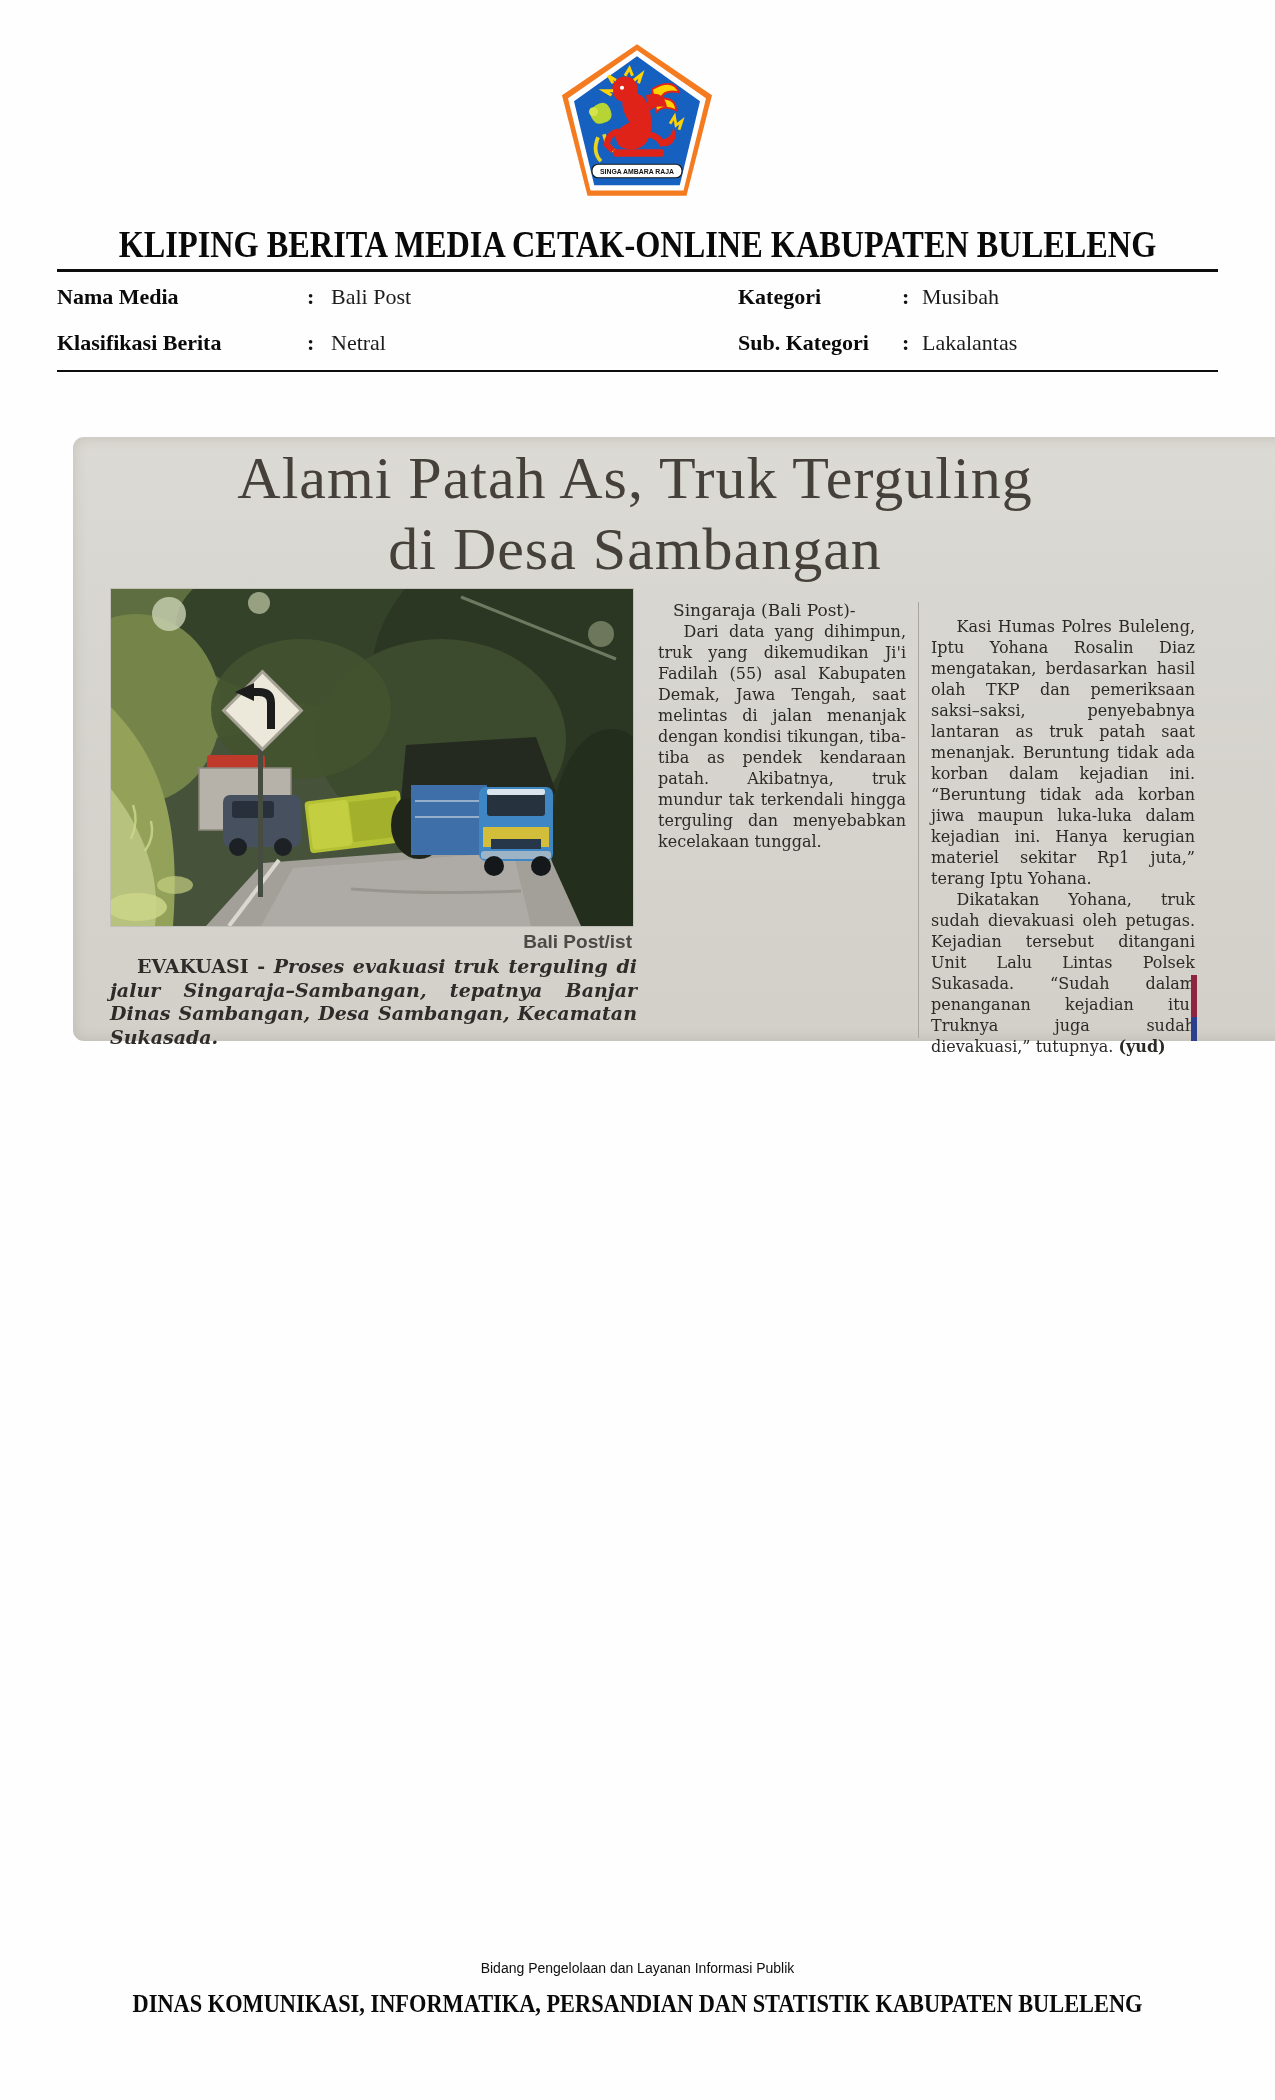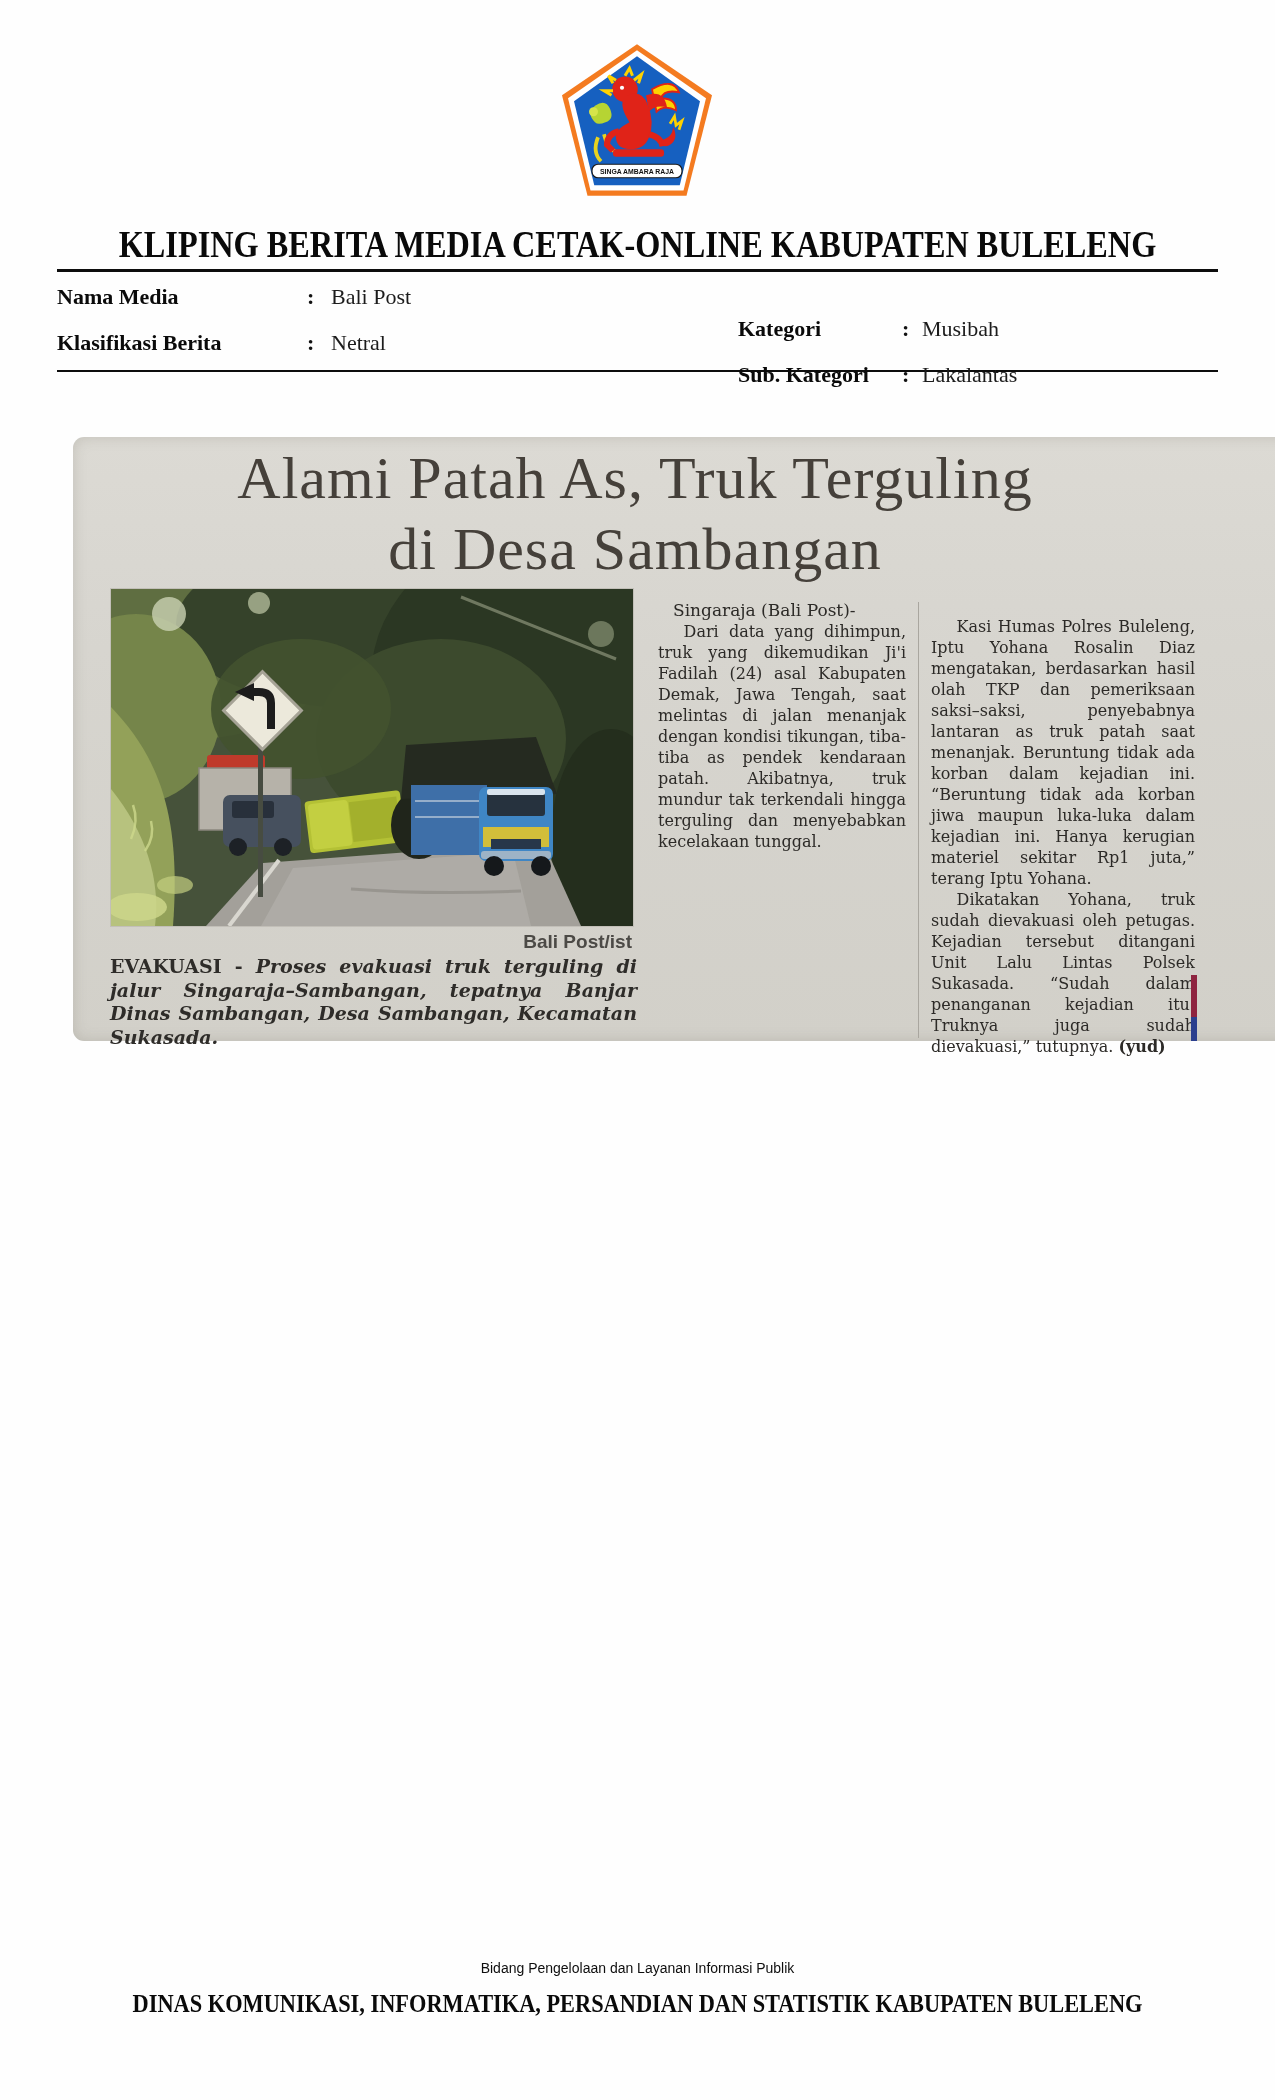--- a/index.html
+++ b/index.html
@@ -15,36 +15,36 @@
   .rule{left:57px;width:1161px;background:#0d0d0d;}
   #rule-top{top:269px;height:3px;}
   #rule-bottom{top:370px;height:2px;}
 
   .meta-row{position:absolute;height:32px;font-size:22px;line-height:30px;white-space:nowrap;}
   .meta-label{font-weight:bold;color:#0a0a0a;display:inline-block;}
   .meta-colon{font-weight:bold;display:inline-block;}
   .meta-value{color:#1c1c1c;display:inline-block;}
   .ml-left .meta-label{width:250px;}
   .ml-left .meta-colon{width:24px;}
-  .ml-right .meta-label{width:164px;margin-top:32px;}
+  .ml-right .meta-label{width:164px;}
   .ml-right .meta-colon{width:20px;}
 
   
   #clipping{left:73px;top:437px;width:1248px;height:604px;
             background:linear-gradient(180deg,#dcdad4 0%,#d7d5cf 35%,#d2d0c9 100%);
             box-shadow:inset 0 0 14px rgba(120,115,105,.25);border-radius:11px;}
   #headline{left:0;top:6px;width:1124px;text-align:center;color:#45403a;
             font-size:60px;line-height:71px;font-weight:normal;letter-spacing:1px;}
   #photo{left:37px;top:151px;width:522px;height:337px;border:1px solid #c2bfb8;background:#45503a;}
   #photo svg{display:block;}
   #credit{left:37px;top:494px;width:522px;text-align:right;font-family:"Liberation Sans",sans-serif;
           font-size:19px;font-weight:bold;color:#4c4a46;}
   #caption{left:37px;top:518px;width:527px;font-family:"DejaVu Serif",serif;font-size:19px;
            line-height:23.5px;font-weight:bold;color:#2e2c29;text-align:justify;}
-  #caption .cap-lead{font-style:normal;}
+  #caption .cap-lead{font-style:normal;margin-left:27px;}
   #caption .cap-text{font-style:italic;}
 
   .news-col{position:absolute;top:163px;font-family:"DejaVu Serif",serif;font-size:16px;
             line-height:21px;color:#2c2a27;text-align:justify;}
   #col1{left:585px;width:248px;}
   #col2{left:858px;width:264px;}
   .dateline{font-weight:normal;font-size:17px;margin-left:15px;}
   .news-col p{margin:0;text-indent:1.6em;}
   .news-col p.first{margin-top:16px;}
   .sig{font-weight:bold;}
@@ -188,21 +188,21 @@
     </div>
 
     <div id="credit" class="abs">Bali Post/ist</div>
 
     <div id="caption" class="abs">
       <span class="cap-lead">EVAKUASI - </span><span class="cap-text">Proses evakuasi truk terguling di jalur Singaraja–Sambangan, tepatnya Banjar Dinas Sambangan, Desa Sambangan, Kecamatan Sukasada.</span>
     </div>
 
     <div id="col1" class="news-col">
       <div class="dateline">Singaraja (Bali Post)-</div>
-      <p>Dari data yang dihimpun, truk yang dikemudikan Ji'i Fadilah (24) asal Kabupaten Demak, Jawa Tengah, saat melintas di jalan menanjak dengan kondisi tikungan, tiba-tiba as pendek kendaraan patah. Akibatnya, truk mundur tak terkendali hingga terguling dan menyebabkan kecelakaan tunggal.</p>
+      <p>Dari data yang dihimpun, truk yang dikemudikan Ji'i Fadilah (55) asal Kabupaten Demak, Jawa Tengah, saat melintas di jalan menanjak dengan kondisi tikungan, tiba-tiba as pendek kendaraan patah. Akibatnya, truk mundur tak terkendali hingga terguling dan menyebabkan kecelakaan tunggal.</p>
     </div>
 
     <div id="col-rule" class="abs"></div>
 
     <div id="col2" class="news-col">
       <p class="first">Kasi Humas Polres Buleleng, Iptu Yohana Rosalin Diaz mengatakan, berdasarkan hasil olah TKP dan pemeriksaan saksi–saksi, penyebabnya lantaran as truk patah saat menanjak. Beruntung tidak ada korban dalam kejadian ini. “Beruntung tidak ada korban jiwa maupun luka-luka dalam kejadian ini. Hanya kerugian materiel sekitar Rp1 juta,” terang Iptu Yohana.</p>
       <p><span>Dikatakan Yohana, truk sudah dievakuasi oleh petugas. Kejadian tersebut ditangani Unit Lalu Lintas Polsek Sukasada. “Sudah dalam penanganan kejadian itu. Truknya juga sudah dievakuasi,” tutupnya.</span> <span class="sig">(yud)</span></p>
     </div>
 
     <div id="edge-red" class="abs"></div>

